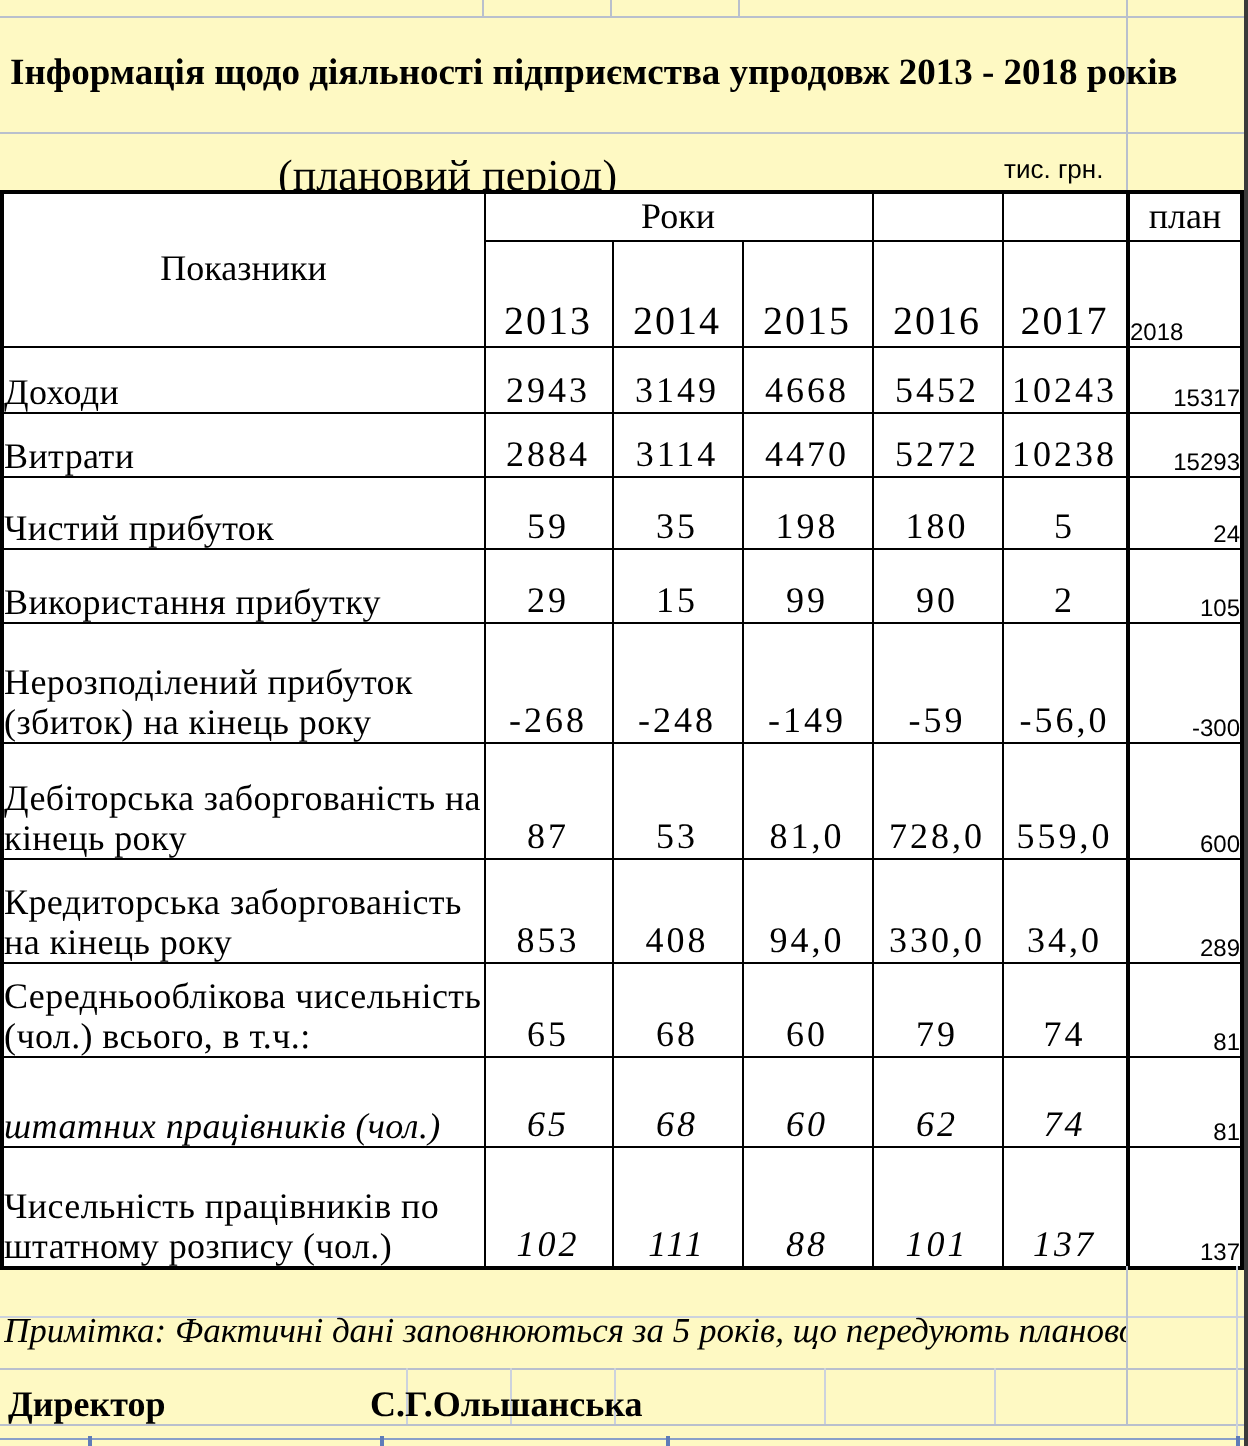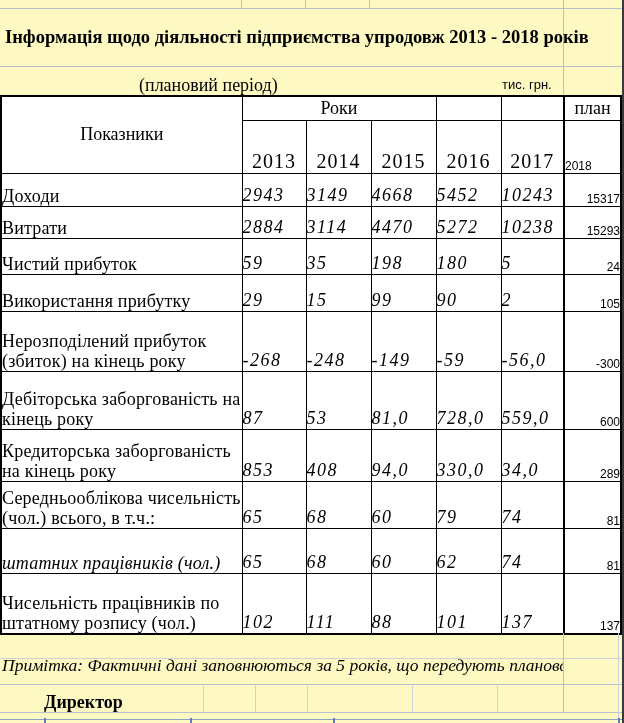--- a/index.html
+++ b/index.html
@@ -6,40 +6,40 @@
   #screen {
     position:relative; width:624px; height:723px; background:#fef9c3;
     font-family:"Liberation Serif","DejaVu Serif",serif; color:#000;
     overflow:hidden;
   }
   .abs { position:absolute; }
   .grid { position:absolute; background:#b9c0cd; }
   .grid-light { position:absolute; background:#ccd2dd; }
 
   #title { left:5px; top:27px; width:600px; font-size:18.5px; font-weight:bold; white-space:nowrap; }
-  #subtitle { left:139px; top:75px; font-size:18px; white-space:nowrap; }
+  #subtitle { left:139px; top:75px; font-size:22px; white-space:nowrap; }
   #units { left:502px; top:77px; font-family:"Liberation Sans","DejaVu Sans",sans-serif; font-size:13px; white-space:nowrap; }
 
   #main-table { position:absolute; left:0; top:95px; border-collapse:collapse; table-layout:fixed; background:#fff; border:2px solid #000; }
   #main-table th, #main-table td { border:1px solid #000; padding:0; font-weight:normal; }
   .plan-col { border-left:2px solid #000 !important; }
   th.hdr-ind { vertical-align:middle; text-align:center; font-size:18px;margin-top:40px; }
   th.hdr-group { vertical-align:middle; text-align:center; font-size:18px; }
   th.hdr-plan { vertical-align:middle; text-align:center; padding-left:5px; font-size:18px; }
   th.year { text-align:center; vertical-align:bottom; padding-bottom:4px; font-size:20px; letter-spacing:1px; }
   th.plan-year { font-family:"Liberation Sans","DejaVu Sans",sans-serif; font-size:12px; font-weight:bold;
                  text-align:left; vertical-align:bottom; padding:0 3px 8px 0; }
   td.lbl { text-align:left; vertical-align:bottom; padding:0 2px 4px 4px; font-size:18px; line-height:20px; letter-spacing:0.2px; }
-  td.val { text-align:left; vertical-align:bottom; padding-bottom:3px; font-size:18px; letter-spacing:1.5px;font-style:italic; }
+  td.val { text-align:center; vertical-align:bottom; padding-bottom:3px; font-size:18px; letter-spacing:1.5px; }
   td.plan-val { font-family:"Liberation Sans","DejaVu Sans",sans-serif; font-size:12px; letter-spacing:0;
                 text-align:right; vertical-align:bottom; padding:0 3px 6px 0; }
   .it { font-style:italic; }
 
   #note { left:2px; top:655px; width:561px; font-size:17.5px; font-style:italic; white-space:nowrap; overflow:hidden; }
-  #director-label { left:4px; top:692px; font-size:18px; font-weight:bold; white-space:nowrap;margin-left:40px; }
+  #director-label { left:4px; top:692px; font-size:18px; font-weight:bold; white-space:nowrap; }
   #director-name { left:185px; top:692px; font-size:18px; font-weight:bold; white-space:nowrap; }
 
   #sel-line { position:absolute; left:0; top:719px; width:622px; height:1px; background:#8aa0c8; }
   .sel-tick { position:absolute; top:718px; width:2px; height:5px; background:#5f7cb8; }
   #edge-line { position:absolute; left:622px; top:0; width:2px; height:723px; background:#3a3a3a; }
 </style>
 </head>
 <body>
 
 <div id="screen">
@@ -182,20 +182,21 @@
   <div class="grid" style="left:563px; top:633px; width:1px; height:80px;"></div>
   <div class="grid-light" style="left:618px; top:633px; width:1px; height:86px;"></div>
   <div class="grid-light" style="left:203px; top:684px; width:1px; height:28px;"></div>
   <div class="grid-light" style="left:255px; top:684px; width:1px; height:28px;"></div>
   <div class="grid-light" style="left:307px; top:684px; width:1px; height:28px;"></div>
   <div class="grid-light" style="left:412px; top:684px; width:1px; height:28px;"></div>
   <div class="grid-light" style="left:497px; top:684px; width:1px; height:28px;"></div>
 
   <div class="abs" id="note">Примітка: Фактичні дані заповнюються за 5 років, що передують плановому</div>
   <div class="abs" id="director-label">Директор</div>
+  <div class="abs" id="director-name">С.Г.Ольшанська</div>
 
   <div id="sel-line"></div>
   <div class="sel-tick" style="left:44px;"></div>
   <div class="sel-tick" style="left:190px;"></div>
   <div class="sel-tick" style="left:333px;"></div>
   <div class="sel-tick" style="left:618px;"></div>
   <div id="edge-line"></div>
 </div>
 
 </body></html>

